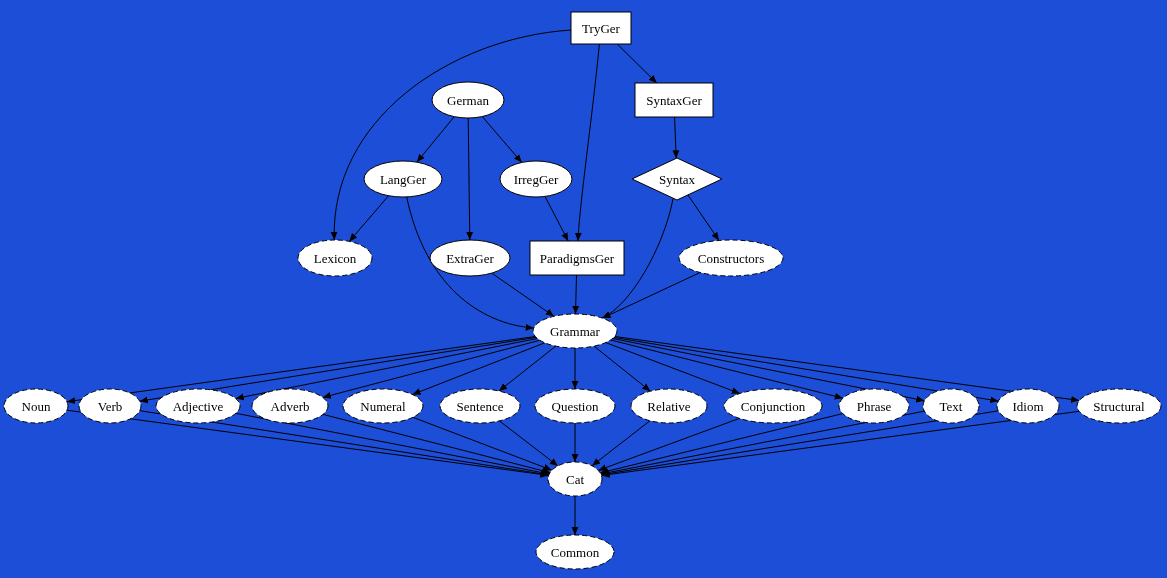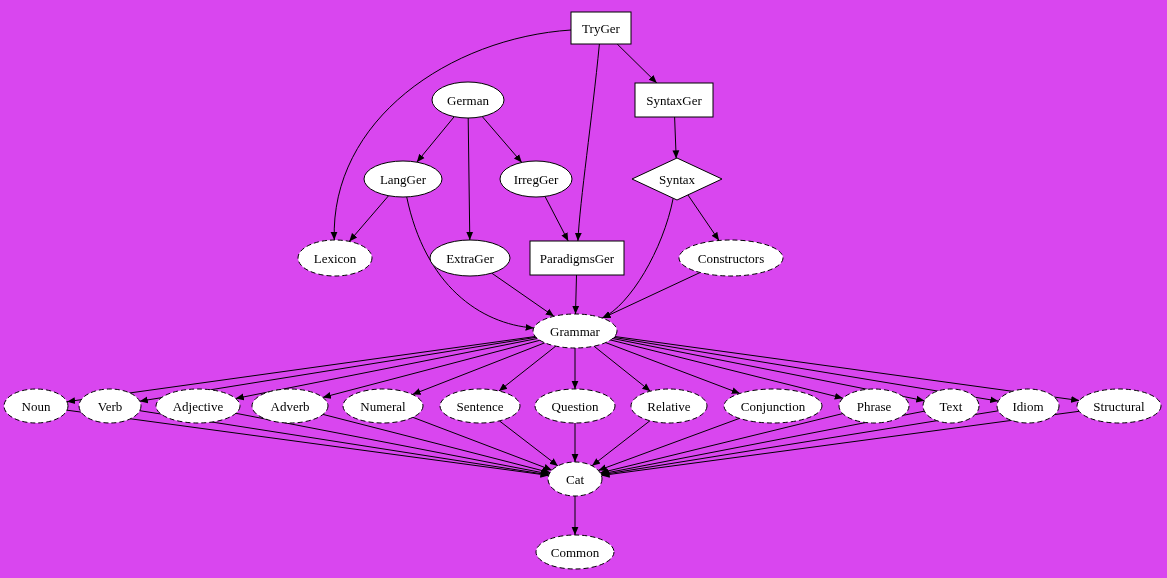--- a/index.html
+++ b/index.html
@@ -4,21 +4,21 @@
 <style>
   html, body {
     margin: 0;
     padding: 0;
     background: #ffffff;
   }
   .canvas {
     position: relative;
     width: 1167px;
     height: 578px;
-    background: #d946ef;
+    background: #1d4ed8;
     overflow: hidden;
   }
   svg { display: block; }
   .edge {
     fill: none;
     stroke: #000000;
     stroke-width: 1;
   }
   .node-shape {
     fill: #ffffff;

